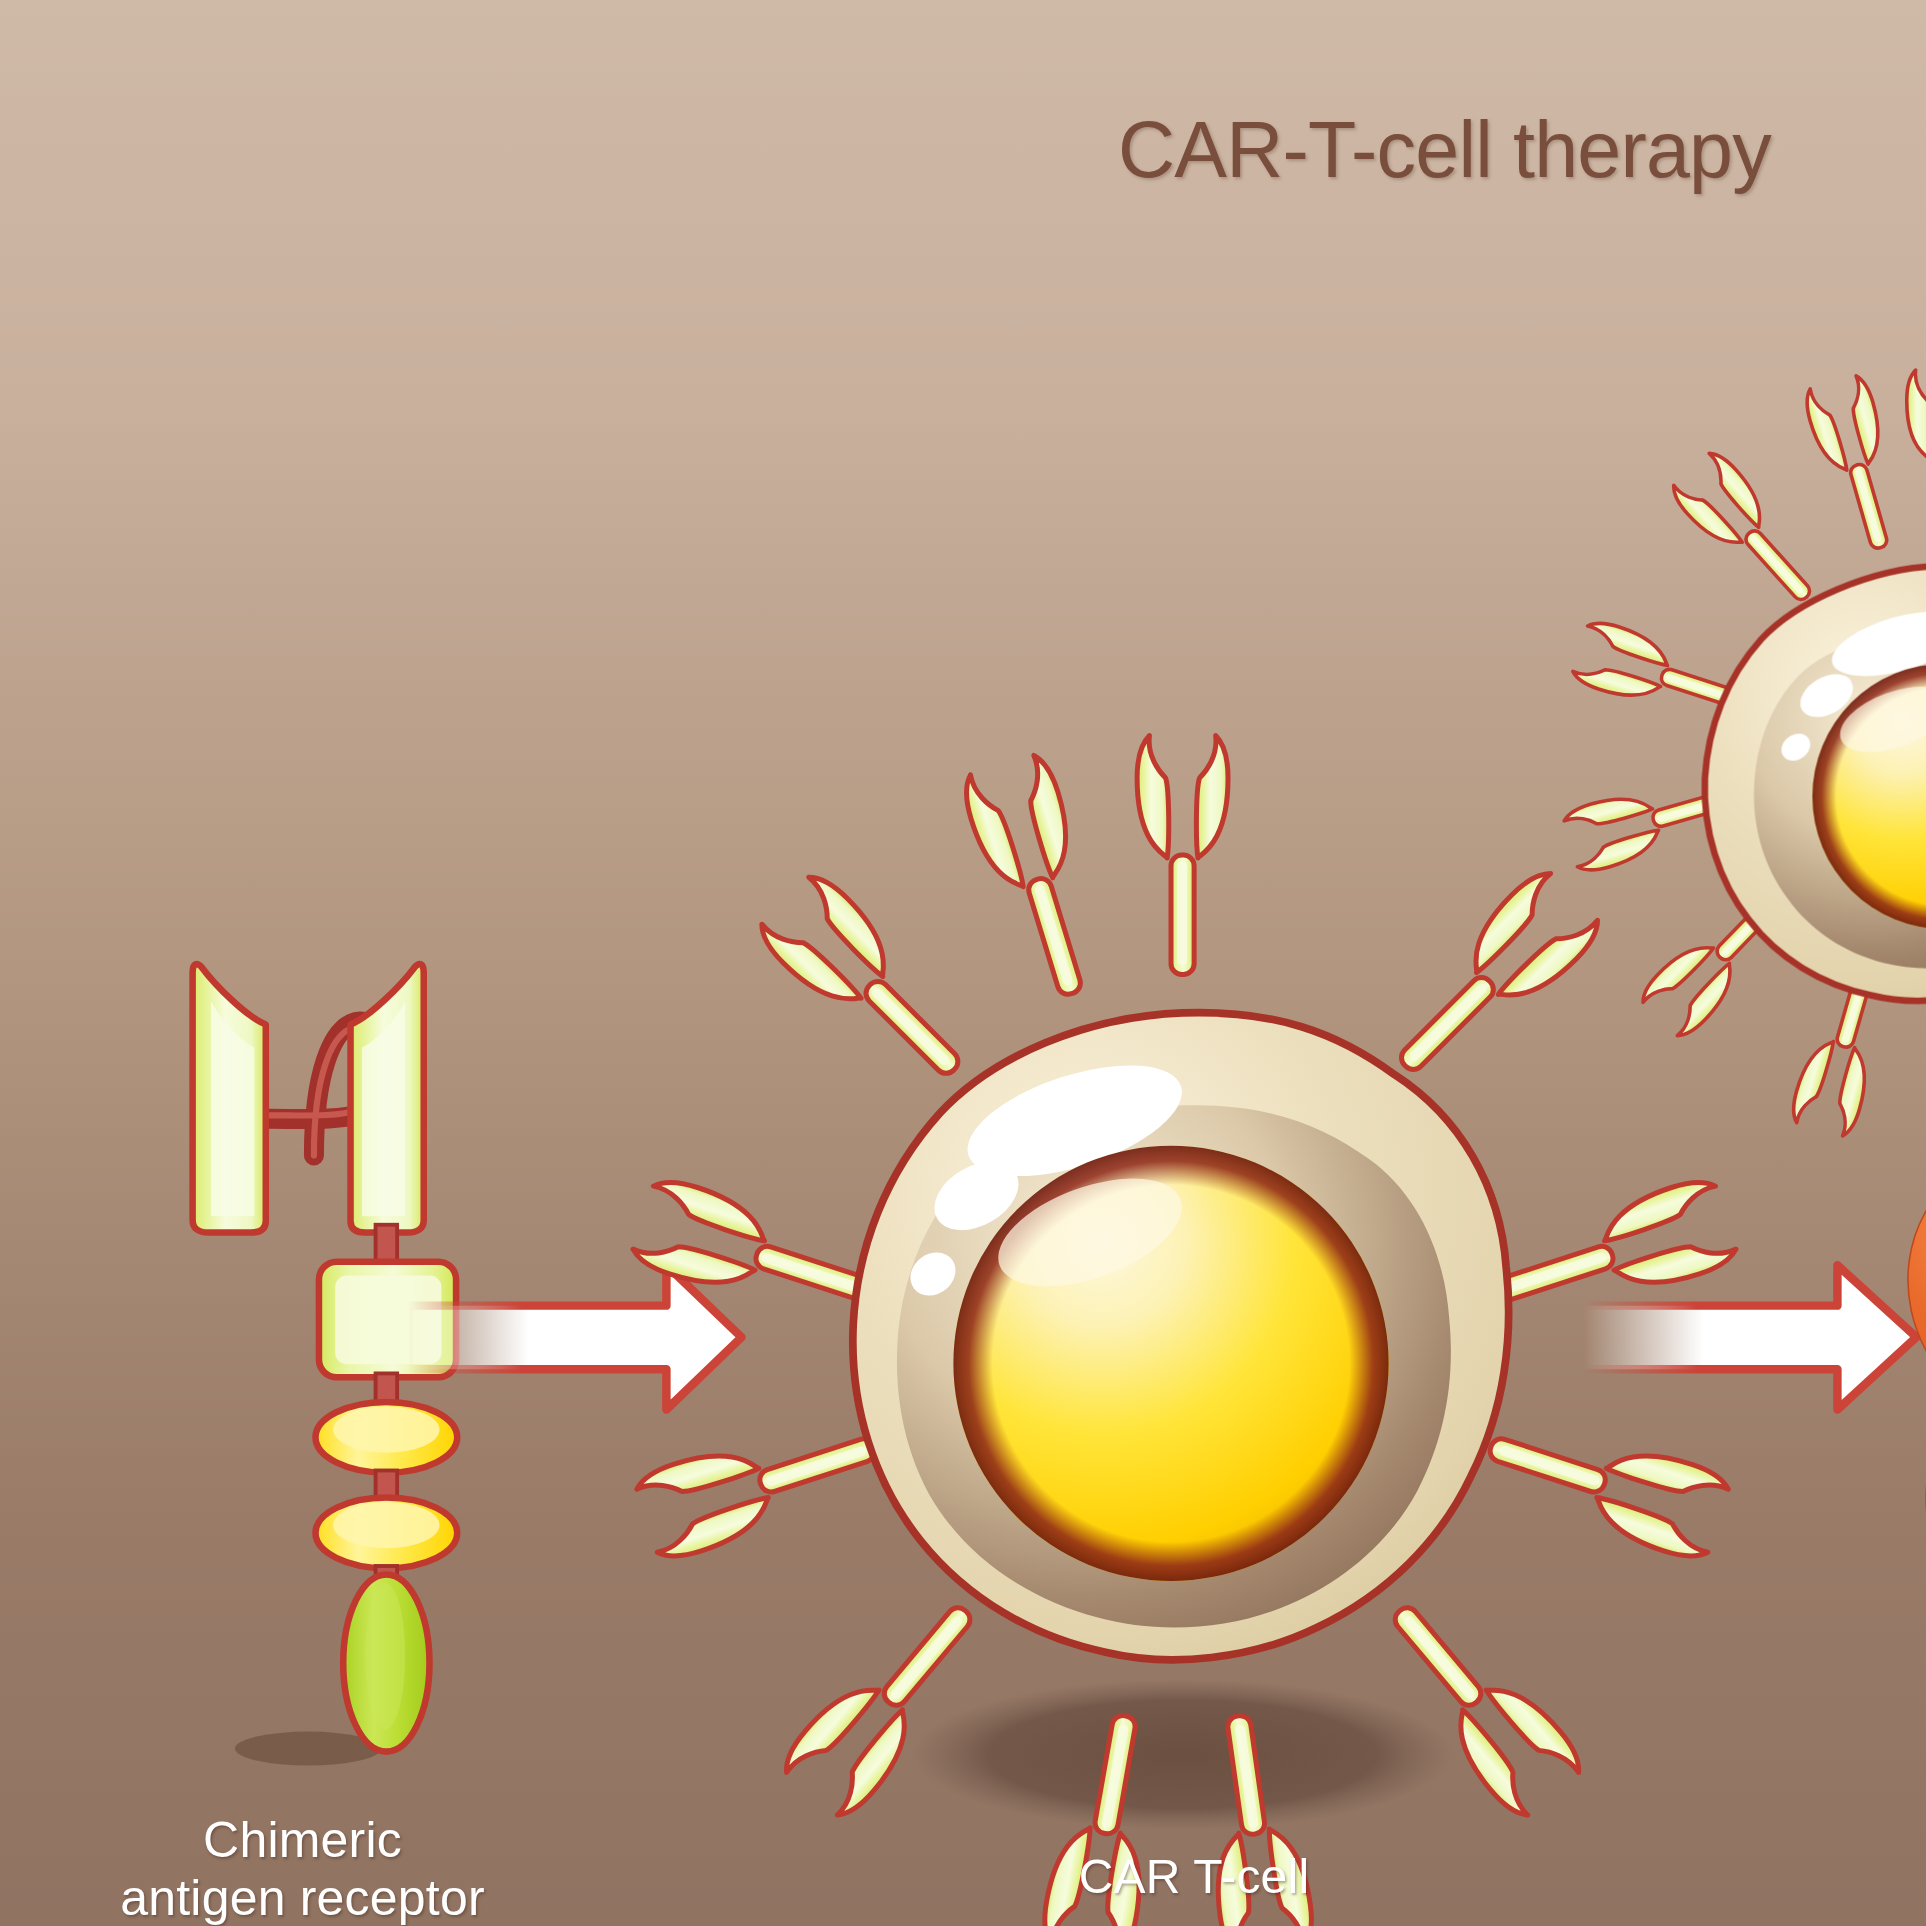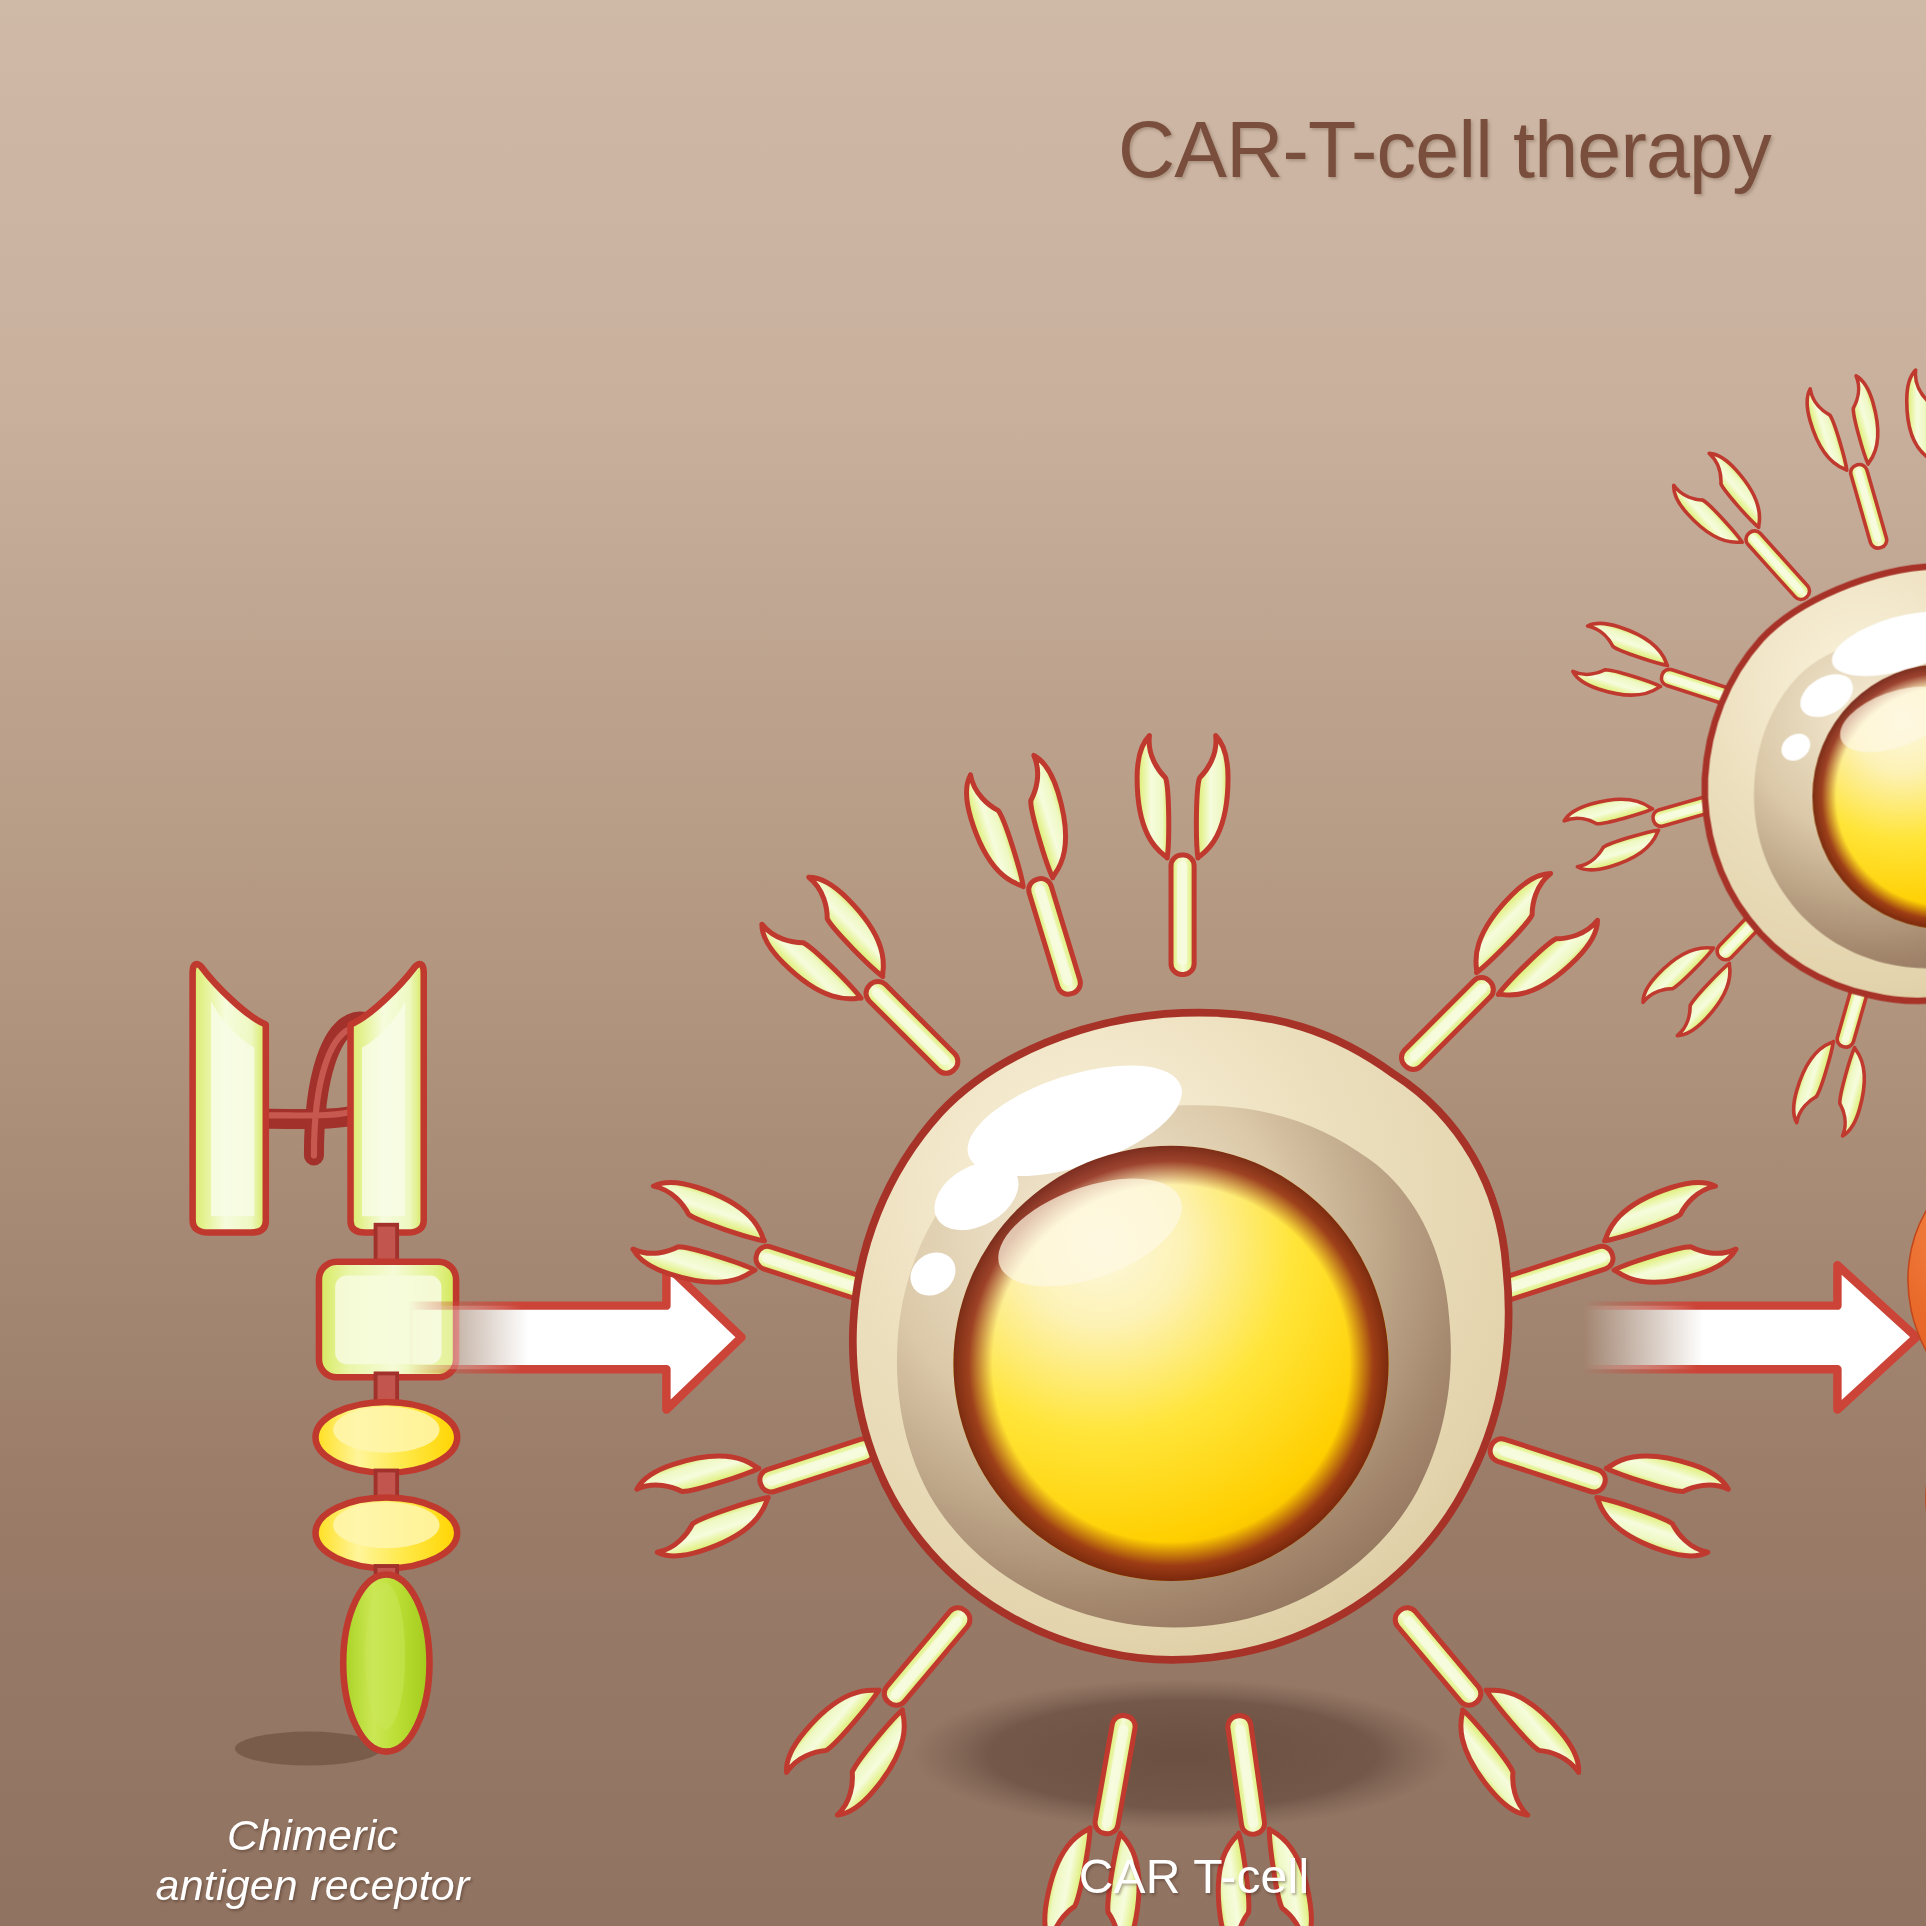--- a/index.html
+++ b/index.html
@@ -31,21 +31,21 @@
     position: absolute;
     left: 0; right: 0;
     top: 104px;
     text-align: center;
     color: #7a4e3c;
     font-size: 79px;
     font-weight: 400;
     letter-spacing: -0.8px;
     text-shadow: 1.9px 2.3px 3.1px rgba(70,40,26,0.25);
   }
-  #label-car { left: 62px;  top: 1811px; width: 501px; font-size: 43px; font-style: italic; }
+  #label-car { left: 52px;  top: 1811px; width: 501px; font-size: 50px; }
   #label-tcell { left: 982px; top: 1849px; width: 424px; font-size: 48px; }
 </style>
 </head>
 <body>
 
 <div id="stage">
 
   <svg id="art" viewBox="0 0 7500 5250" preserveAspectRatio="none">
     <defs>
       <linearGradient id="bgGrad" x1="0" y1="0" x2="0" y2="1">

